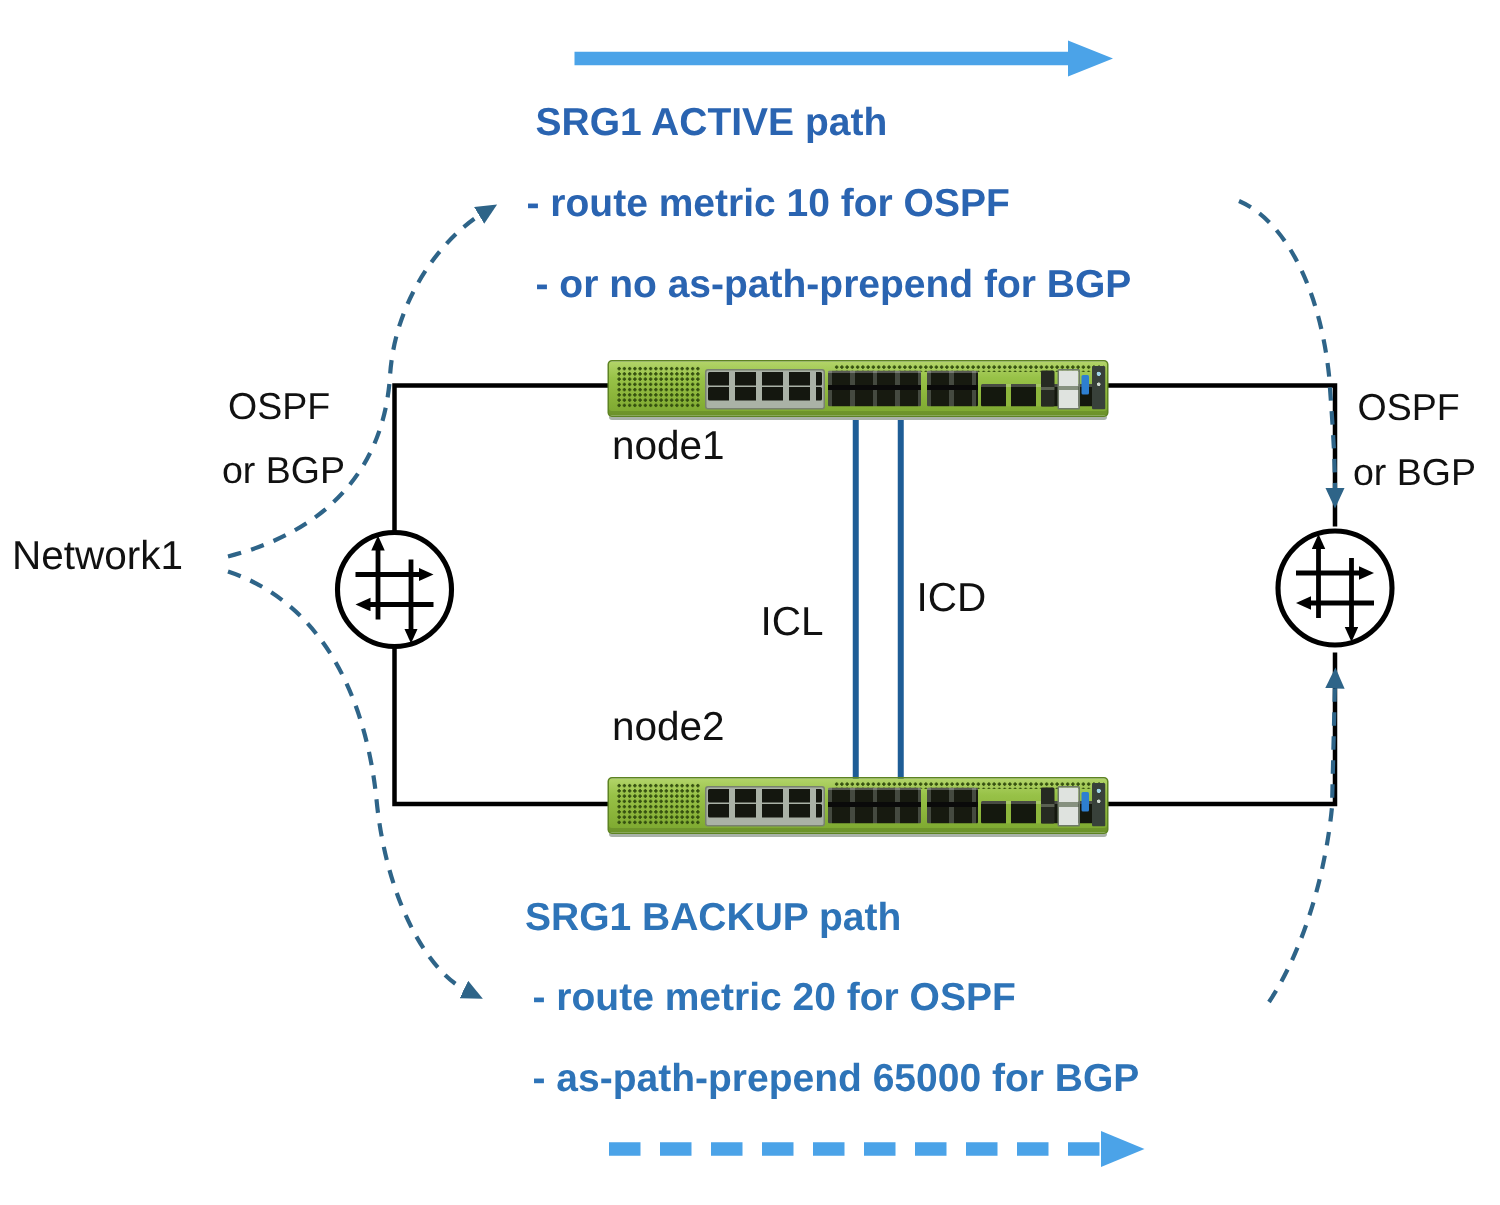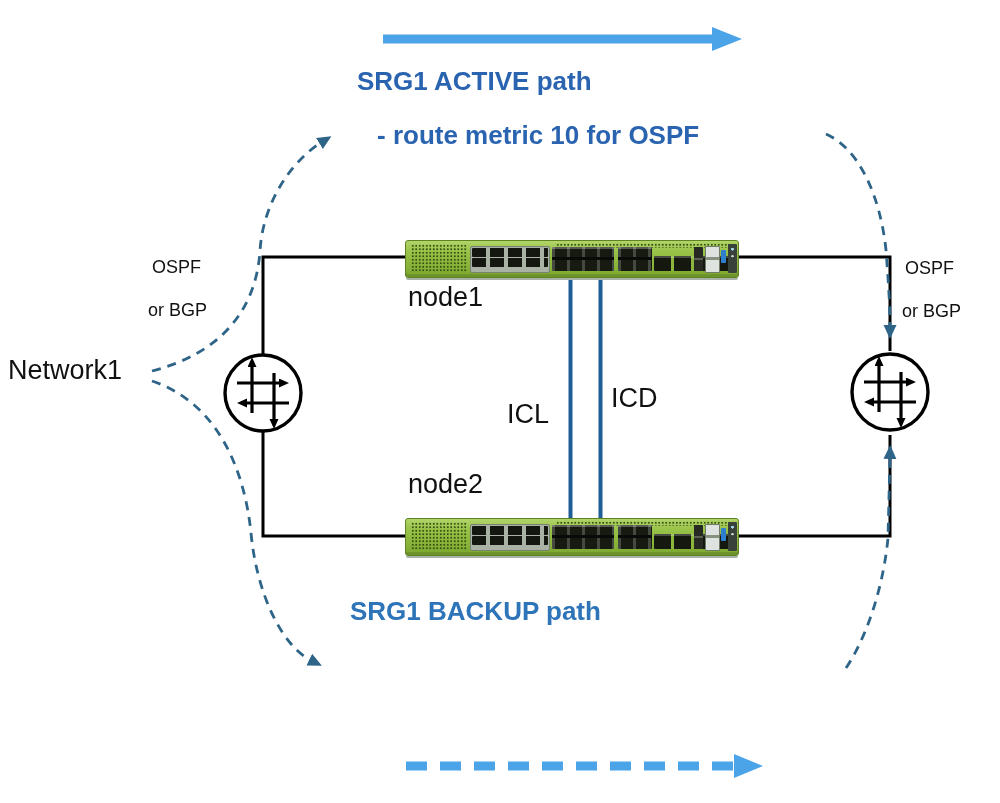--- a/index.html
+++ b/index.html
@@ -12,21 +12,21 @@
   }
   html,body{margin:0;padding:0;background:#fff;}
   .stage{position:relative;width:1000px;height:803px;background:#fff;overflow:hidden;
          font-family:"Liberation Sans",sans-serif;}
   svg{position:absolute;left:0;top:0;}
 
   
   .t{position:absolute;font-size:26px;white-space:nowrap;color:#111;line-height:1.1;}
   .blue{color:var(--active-text);font-weight:700;}
   .blue2{color:var(--backup-text);font-weight:700;}
-  .black{font-size:18px;}
+  .black{font-size:25px;}
   .big{font-size:27px;text-align:center;}
 
   
   .black-line{stroke:#000;stroke-width:3;fill:none;}
   .icl{stroke:var(--icl-line);stroke-width:4;fill:none;}
   .teal-dash{stroke:var(--dashed-teal);stroke-width:2.8;fill:none;stroke-dasharray:9 7;}
   .lb-shaft{stroke:var(--light-blue);stroke-width:9;fill:none;}
   .lb-dash{stroke-dasharray:21 13;}
   .lb-head{fill:var(--light-blue);}
   .router-circle{fill:#fff;stroke:#000;stroke-width:3.4;}
@@ -146,23 +146,26 @@
     <div class="sw-sfp sw-sfp-a"></div>
     <div class="sw-sfp sw-sfp-b"></div>
     <div class="sw-qsfp"></div>
     <div class="sw-mini"></div>
     <div class="sw-mgmt"></div>
     <div class="sw-usb"></div>
     <div class="sw-panel"></div>
   </div>
 
   <div class="t blue" style="left:357px;top:67px;">SRG1 ACTIVE path</div>
-  <div class="t blue" style="left:377px;top:121px;">- route metric 10 for OSPF</div>
+  <div class="t blue" style="left:351px;top:121px;">- route metric 10 for OSPF</div>
+  <div class="t blue" style="left:357px;top:175px;">- or no as-path-prepend for BGP</div>
 
   <div class="t blue2" style="left:350px;top:597px;">SRG1 BACKUP path</div>
+  <div class="t blue2" style="left:355px;top:650px;">- route metric 20 for OSPF</div>
+  <div class="t blue2" style="left:355px;top:704px;">- as-path-prepend 65000 for BGP</div>
 
   <div class="t black big" style="left:8px;top:356px;">Network1</div>
   <div class="t black" style="left:152px;top:258px;">OSPF</div>
   <div class="t black" style="left:148px;top:301px;">or BGP</div>
   <div class="t black" style="left:905px;top:259px;">OSPF</div>
   <div class="t black" style="left:902px;top:302px;">or BGP</div>
   <div class="t black big" style="left:408px;top:283px;">node1</div>
   <div class="t black big" style="left:408px;top:470px;">node2</div>
   <div class="t black big" style="left:507px;top:400px;">ICL</div>
   <div class="t black big" style="left:611px;top:384px;">ICD</div>

